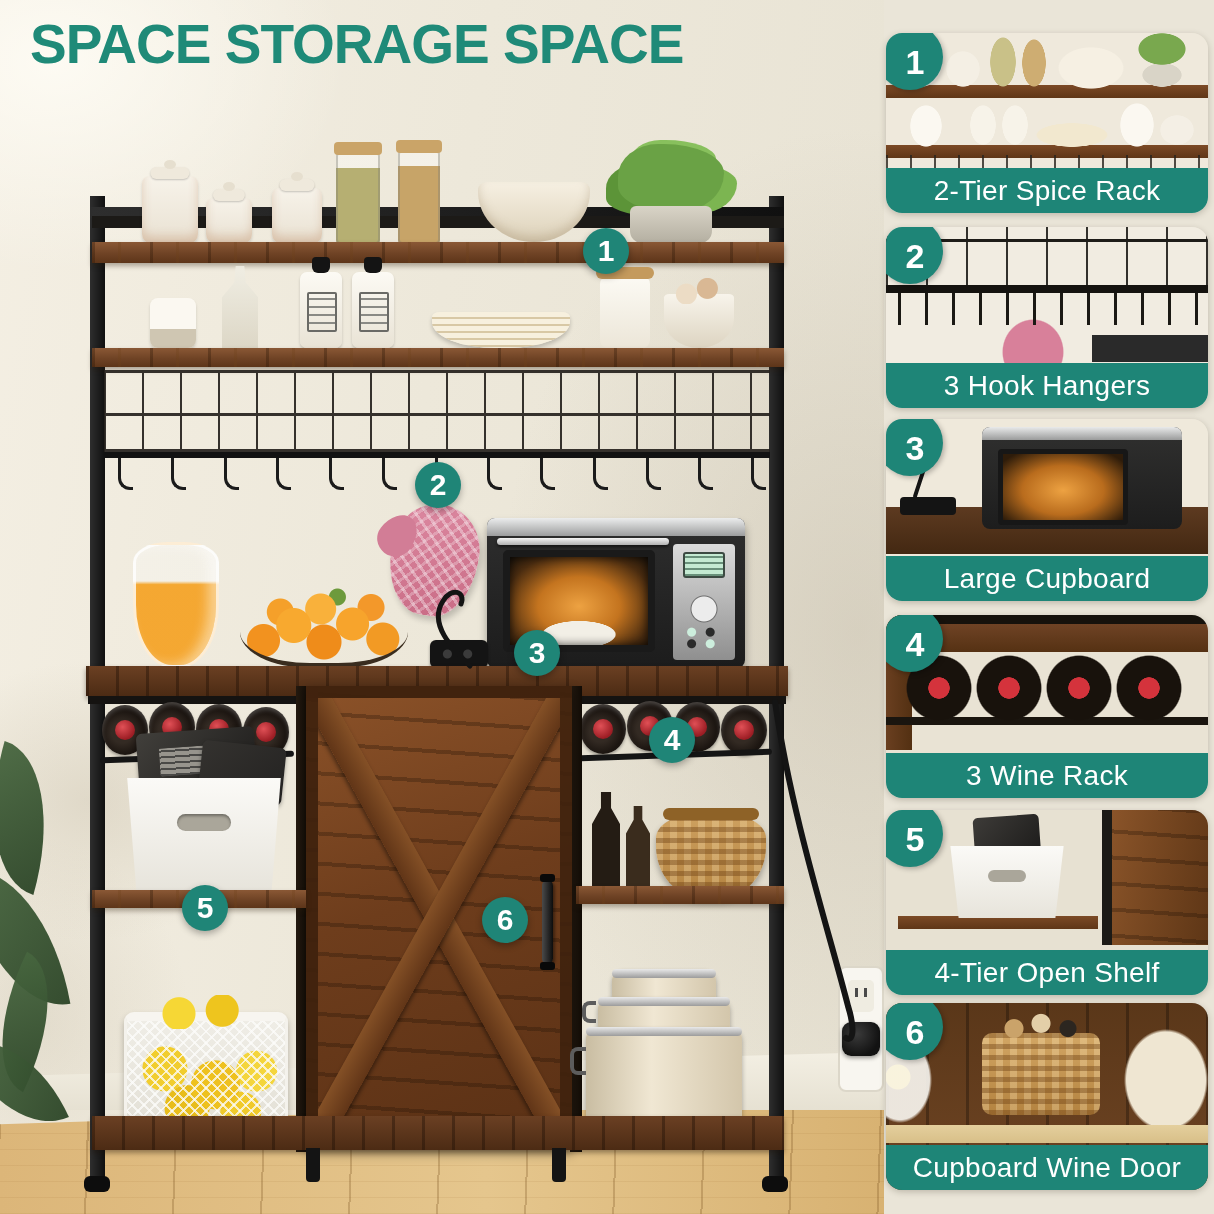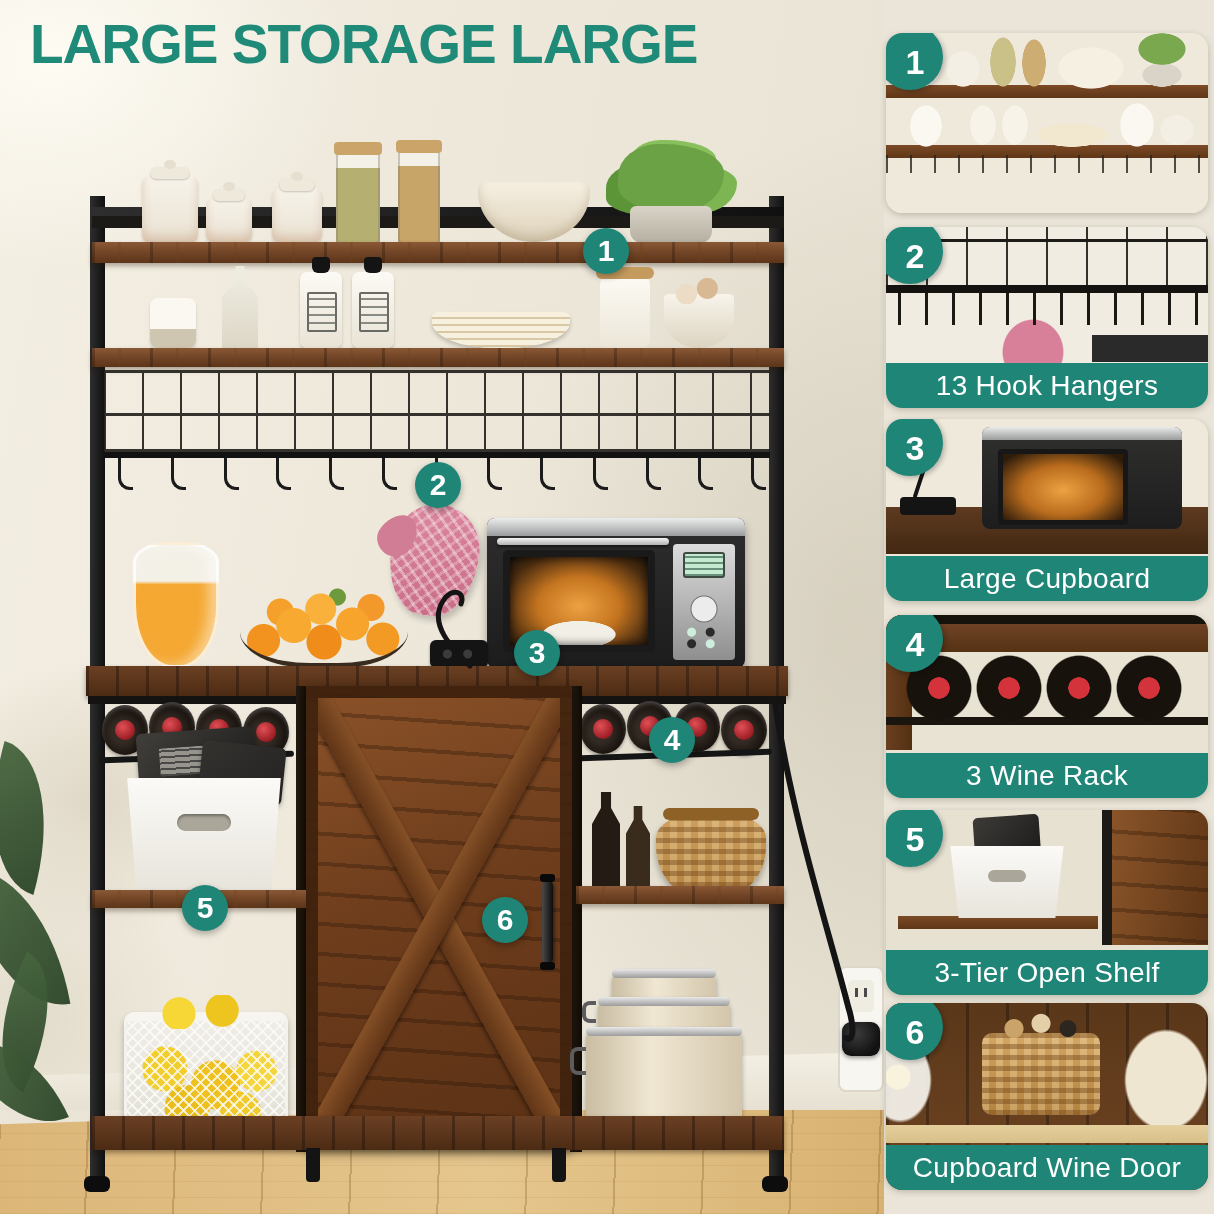--- a/index.html
+++ b/index.html
@@ -408,34 +408,37 @@
     </div>
   <div class="co" style="left:182px;top:885px">
       <span>5</span>
     </div>
   <div class="co" style="left:482px;top:897px">
       <span>6</span>
     </div>
 </div>
 
 <div class="hdr">
-  <h1>LARGE STORAGE LARGE</h1>
+  <h1>SPACE STORAGE SPACE</h1>
 </div>
 
 <div class="card" style="top:33px;height:180px">
   <div class="photo p1"></div>
+  <div class="card-label">
+      <span>2-Tier Spice Rack</span>
+    </div>
   <div class="badge">
       <span>1</span>
     </div>
 </div>
 
 <div class="card" style="top:227px;height:181px">
   <div class="photo p2"></div>
   <div class="card-label">
-      <span>13 Hook Hangers</span>
+      <span>3 Hook Hangers</span>
     </div>
   <div class="badge">
       <span>2</span>
     </div>
 </div>
 
 <div class="card" style="top:419px;height:182px">
   <div class="photo p3">
     <div class="p3-oven"></div>
     <div class="p3-dock"></div>
@@ -457,21 +460,21 @@
       <span>4</span>
     </div>
 </div>
 
 <div class="card" style="top:810px;height:185px">
   <div class="photo p5">
     <div class="p5-bag"></div>
     <div class="p5-bin"></div>
   </div>
   <div class="card-label">
-      <span>3-Tier Open Shelf</span>
+      <span>4-Tier Open Shelf</span>
     </div>
   <div class="badge">
       <span>5</span>
     </div>
 </div>
 
 <div class="card" style="top:1003px;height:187px">
   <div class="photo p6">
     <div class="p6-basket"></div>
   </div>

